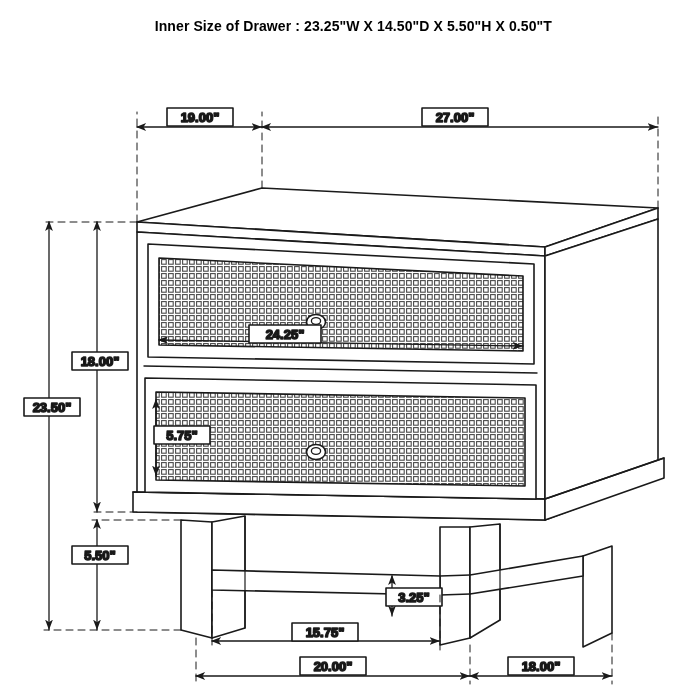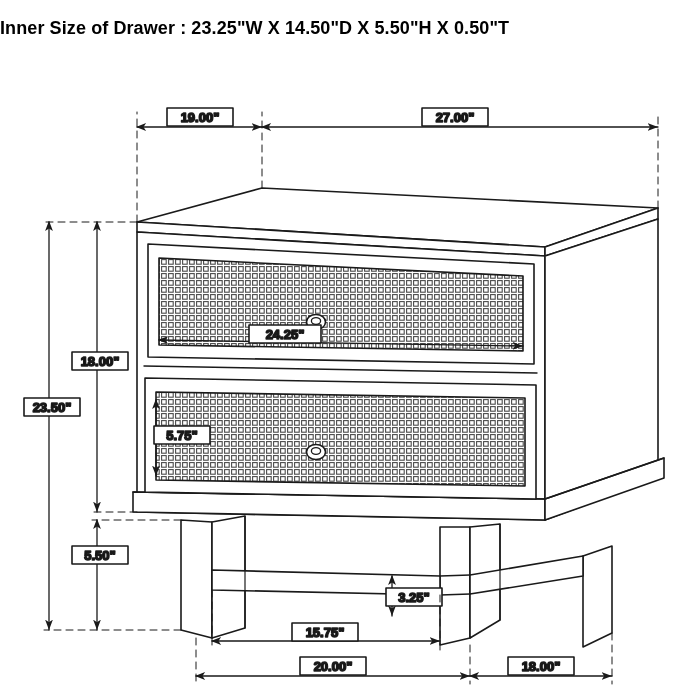--- a/index.html
+++ b/index.html
@@ -18,22 +18,22 @@
   #stage {
     position: relative;
     width: 700px;
     height: 700px;
   }
   #title {
     position: absolute;
     top: 18px;
     left: 0;
     width: 552px;
-    text-align: left;
-    font-size: 18px;
+    text-align: right;
+    font-size: 14px;
     font-weight: bold;
     letter-spacing: 0.1px;
   }
   svg#drawing {
     position: absolute;
     top: 0;
     left: 0;
     width: 700px;
     height: 700px;
   }

